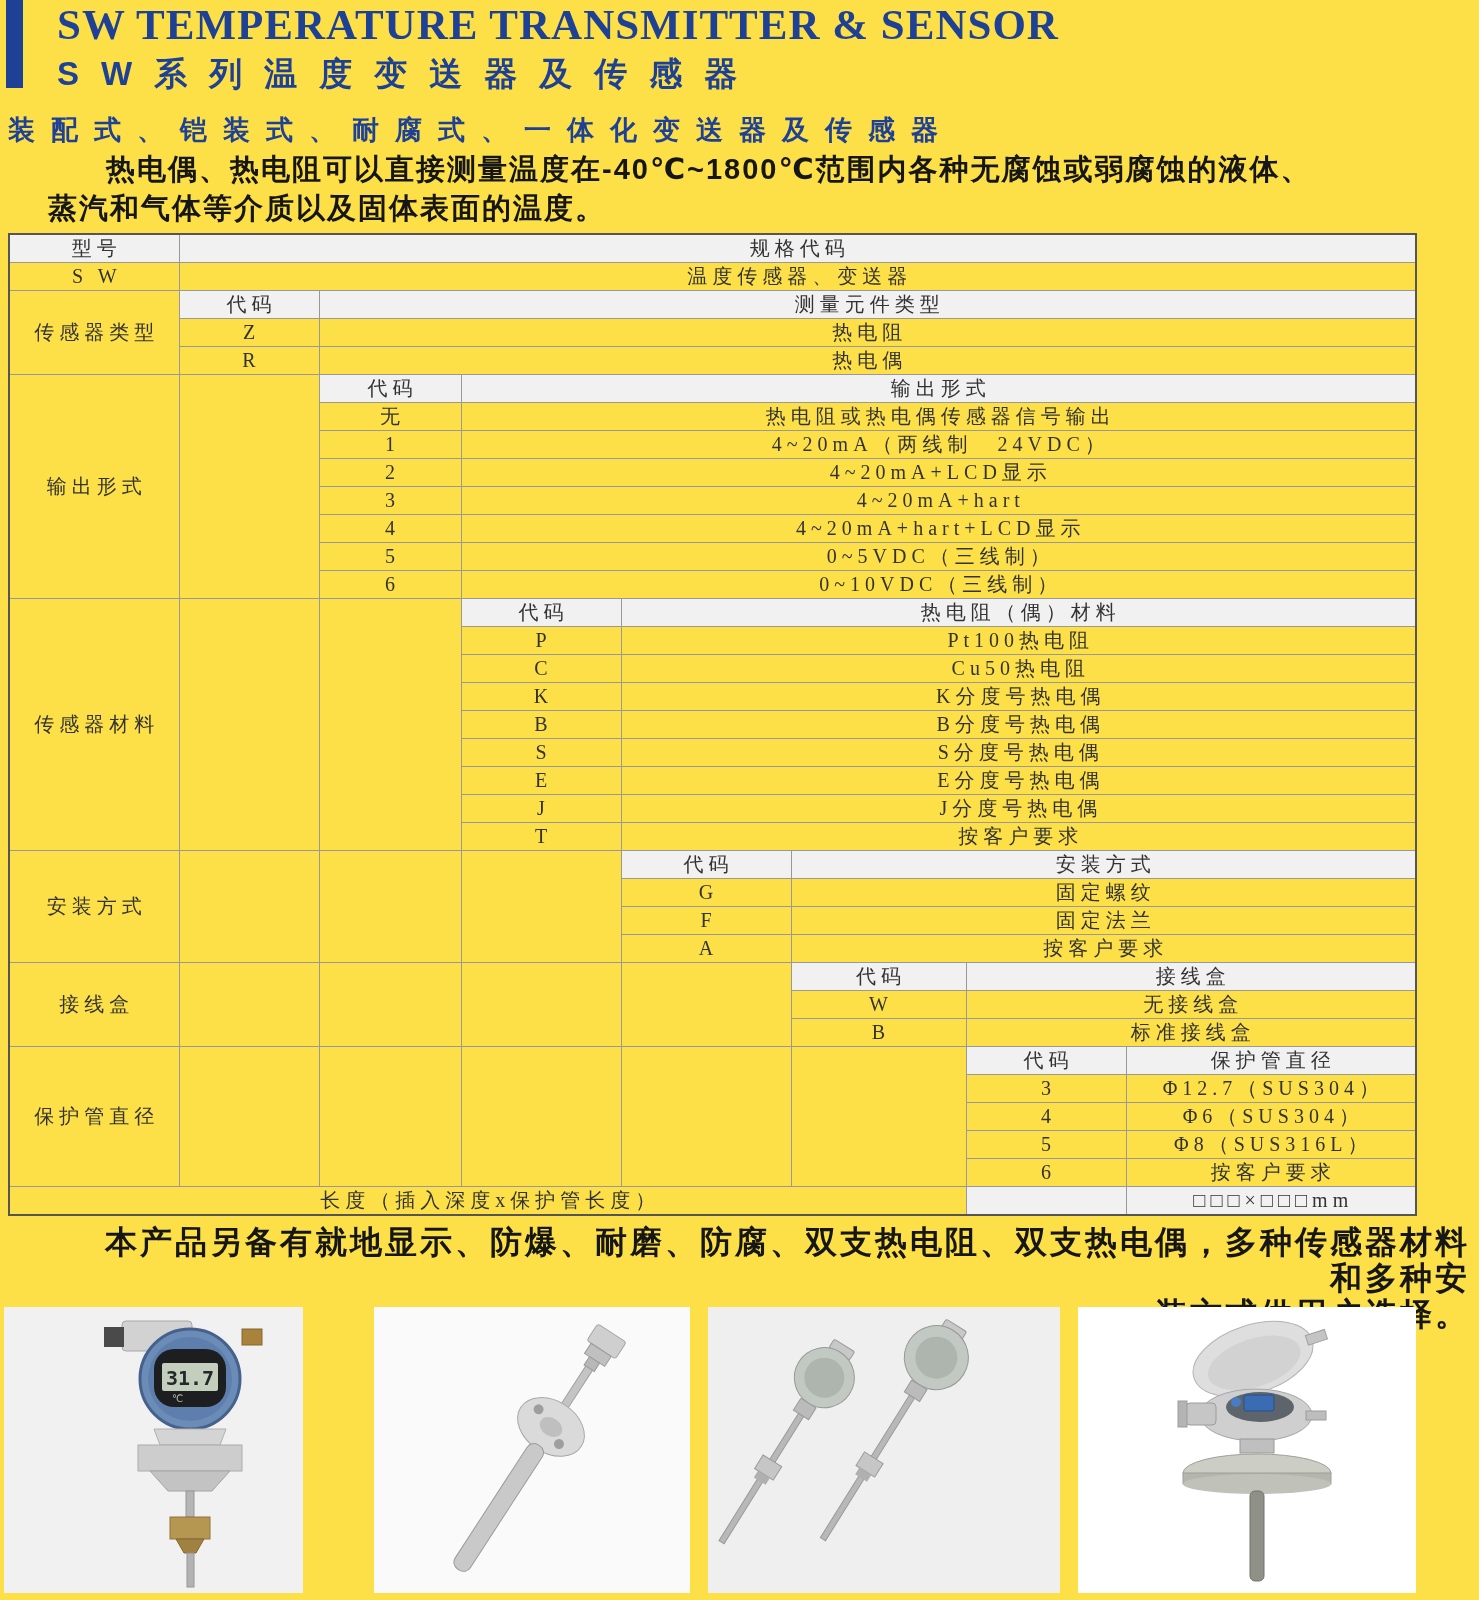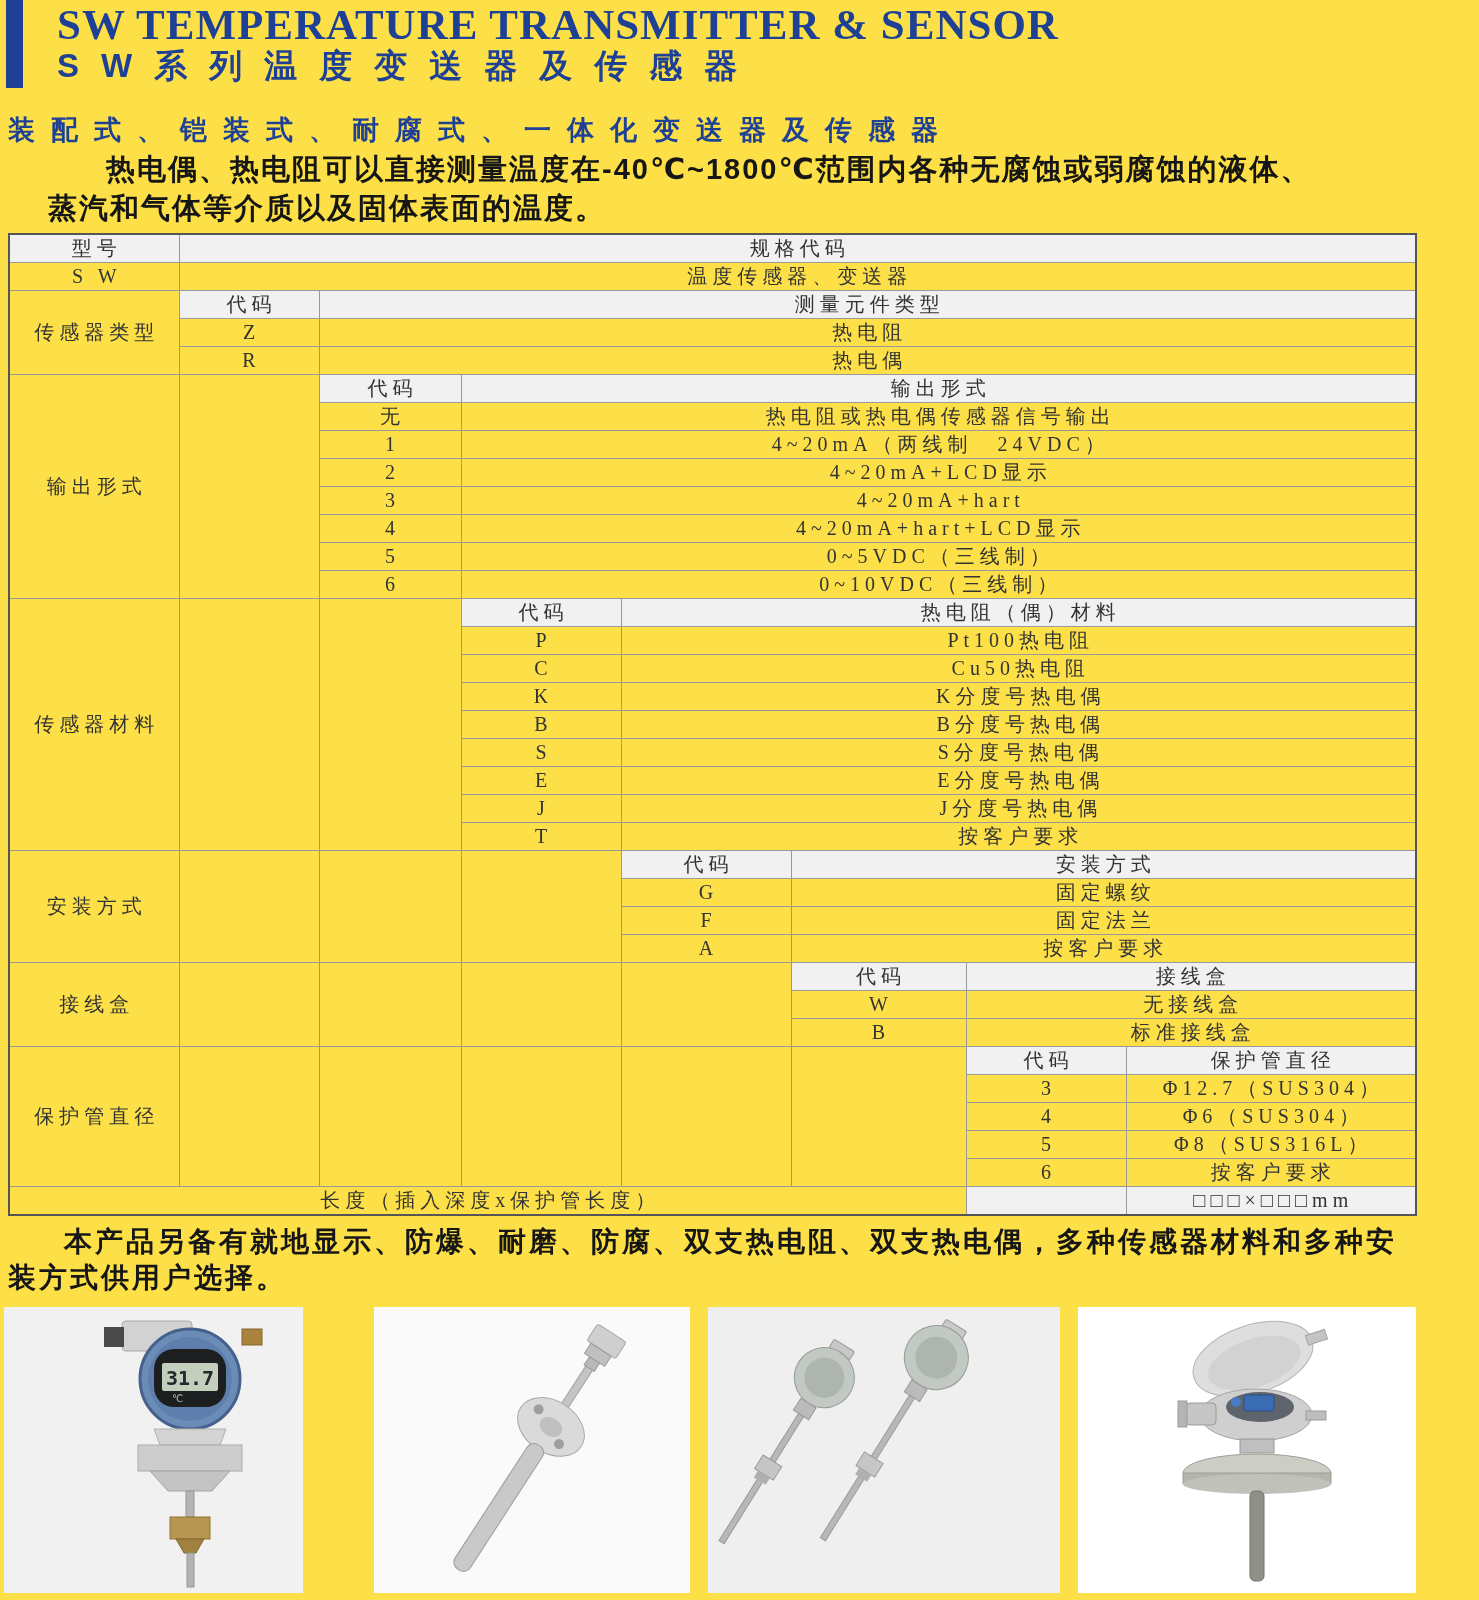--- a/index.html
+++ b/index.html
@@ -3,21 +3,21 @@
 <meta charset="utf-8">
 <style>
   html,body{margin:0;padding:0;background:#ffffff;}
   .page{position:relative;width:1479px;height:1600px;background:#fde047;overflow:hidden;
         font-family:"Liberation Sans","DejaVu Sans",sans-serif;}
 
   
   .brand-bar{position:absolute;left:6px;top:0;width:17px;height:88px;background:#1e4196;}
   .title-en{position:absolute;left:57px;top:0px;font-family:"Liberation Serif","DejaVu Serif",serif;
             font-weight:bold;font-size:43px;color:#1e4196;letter-spacing:1px;white-space:nowrap;}
-  .title-cn{position:absolute;left:57px;top:44px;font-weight:bold;font-size:33px;color:#1e4196;
+  .title-cn{position:absolute;left:57px;top:52px;font-weight:bold;font-size:33px;color:#1e4196;
             letter-spacing:22px;white-space:nowrap;}
   .subtitle{position:absolute;left:8px;top:112px;font-weight:bold;font-size:27px;color:#1e4196;
             letter-spacing:16px;white-space:nowrap;}
   .intro{position:absolute;left:8px;top:150px;width:1462px;font-weight:bold;font-size:29px;
          color:#161616;letter-spacing:2px;line-height:39px;margin-left:40px;}
   .intro .l1{text-indent:2em;}
 
   
   .table-wrap{position:absolute;left:8px;top:233px;}
   table.spec{border-collapse:collapse;border:2px solid #555;table-layout:fixed;width:1407px;
@@ -26,22 +26,22 @@
                 font-size:20px;color:#333;letter-spacing:5px;text-indent:5px;white-space:nowrap;overflow:hidden;}
   td.hdr{background:#f1f1f1;color:#3a3a3a;}
   td.sp-model{letter-spacing:28px;text-indent:28px;}
   td.sp-spec{letter-spacing:112px;text-indent:112px;}
   td.sp-mid{letter-spacing:9px;text-indent:9px;}
   td.glabel{letter-spacing:6px;text-indent:6px;}
   td.len-label{letter-spacing:4px;text-indent:4px;margin-top:20px;}
   td.len-val{font-size:19px;letter-spacing:2px;text-indent:2px;}
 
   
-  .note{position:absolute;left:8px;top:1224px;width:1462px;font-weight:bold;font-size:28px;
-        color:#161616;letter-spacing:3px;line-height:36px;}
+  .note{position:absolute;left:8px;top:1224px;width:1462px;font-weight:bold;font-size:32px;
+        color:#161616;letter-spacing:3px;line-height:36px;text-align:right;}
   .note .l1{text-indent:2em;}
 
   
   .panel{position:absolute;top:1307px;height:286px;}
   .panel svg{display:block;}
   .p1{left:4px;width:299px;background:#f1f1f1;}
   .p2{left:374px;width:316px;background:#fafafa;}
   .p3{left:708px;width:352px;background:#efefef;}
   .p4{left:1078px;width:338px;background:#ffffff;}
   .lcd-digits{font-family:"DejaVu Sans Mono","Liberation Mono",monospace;font-weight:bold;}

